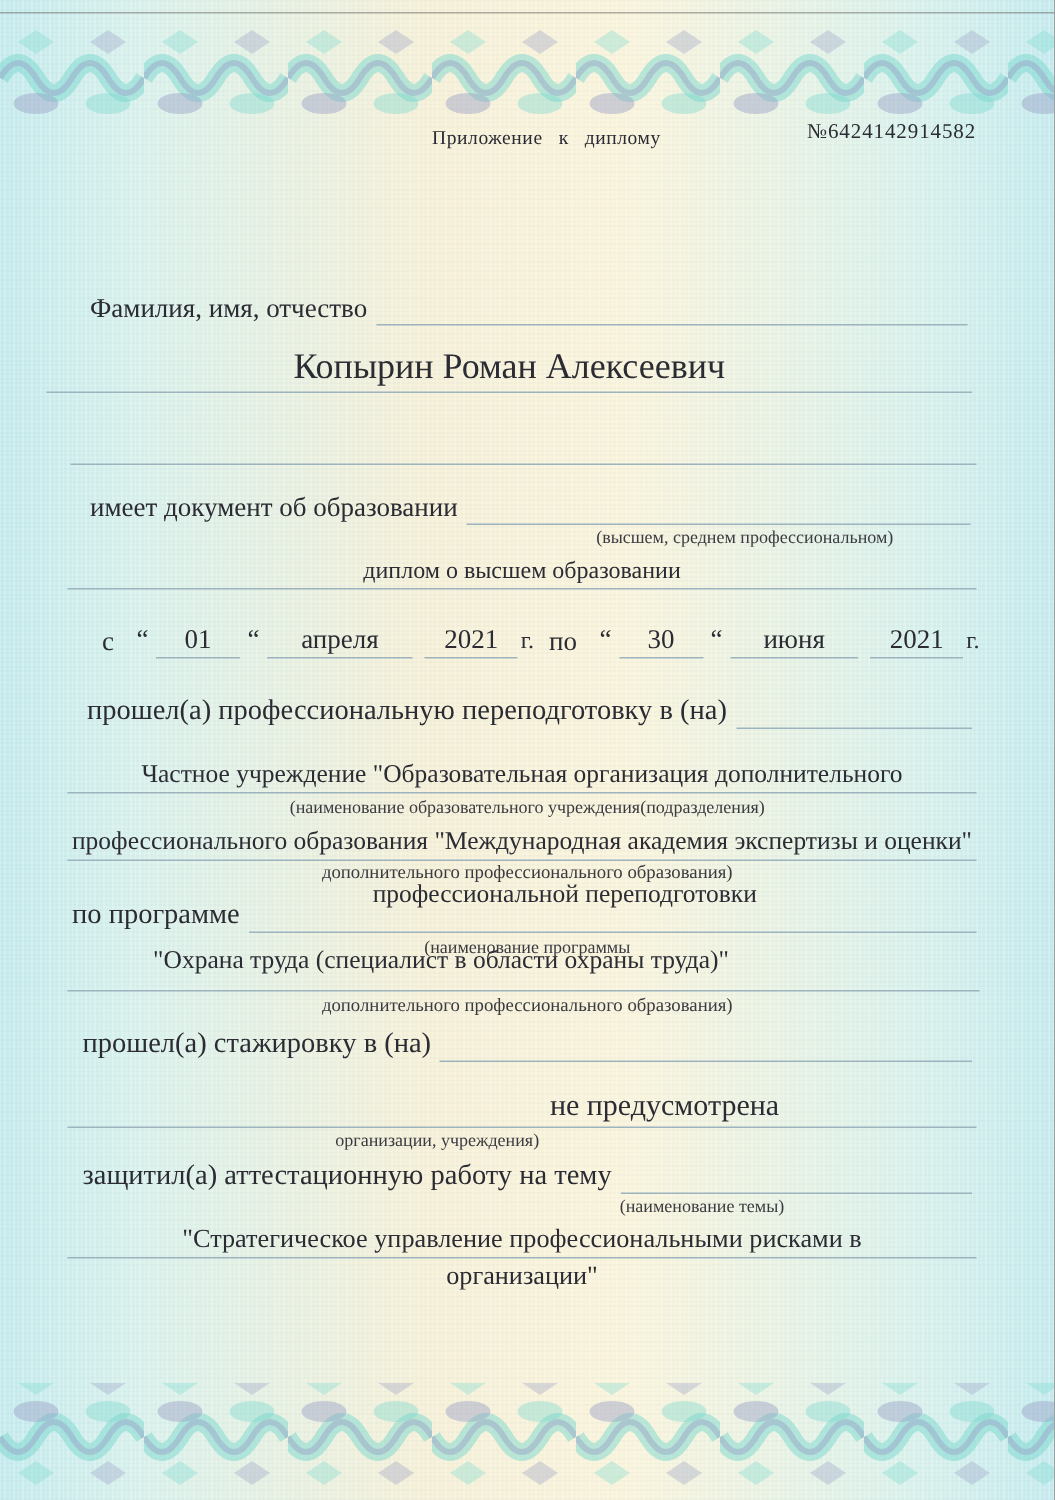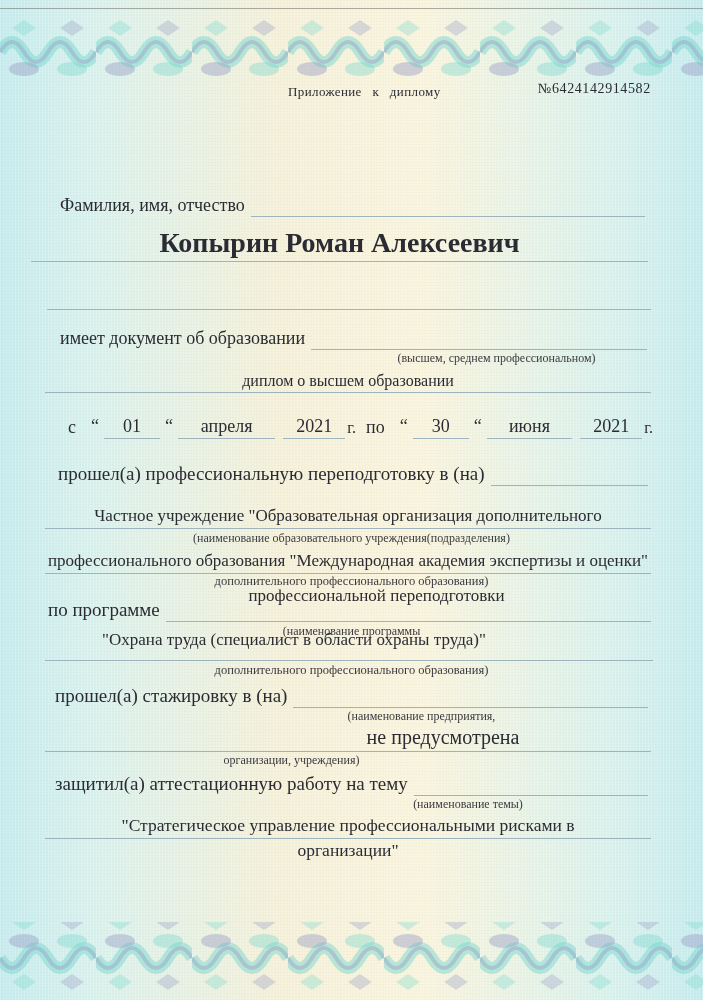--- a/index.html
+++ b/index.html
@@ -75,21 +75,21 @@
     <rect width="100%" height="100%" fill="url(#orn2)"></rect>
   </svg>
 
   <div class="hdr-title">Приложение к диплому</div>
   <div class="hdr-number">№6424142914582</div>
 
   <div class="row" style="top:196px;left:60px;right:58px;height:21px;text-align:center;">
     <span class="lbl fs18">Фамилия, имя, отчество</span>
     <span class="fill"></span>
   </div>
-  <div class="vline" style="top:232px;left:31px;right:55px;height:27px;font-size:28px;font-weight:bold;">Копырин Роман Алексеевич</div>
+  <div class="vline" style="top:232px;left:31px;right:55px;height:27px;font-size:24px;">Копырин Роман Алексеевич</div>
   <div class="vline" style="top:283px;left:47px;right:52px;height:24px;"></div>
 
   <div class="row" style="top:326px;left:60px;right:56px;height:24px;text-align:center;">
     <span class="lbl fs18">имеет документ об образовании</span>
     <span class="fill"></span>
   </div>
   <div class="cap" style="top:351px;left:350px;right:60px;">(высшем, среднем профессиональном)</div>
   <div class="vline" style="top:362px;left:45px;right:52px;height:28px;">диплом о высшем образовании</div>
 
   <div class="row dates" style="top:413px;left:58px;right:50px;height:26px;">
@@ -125,21 +125,20 @@
   </div>
   <div class="cap" style="top:624px;left:150px;right:150px;">(наименование программы</div>
   <div class="vline noline" style="top:628px;left:45px;right:160px;height:22px;font-size:17px;">"Охрана труда (специалист в области охраны труда)"</div>
   <div class="vline" style="top:636px;left:45px;right:50px;height:22px;"></div>
   <div class="cap" style="top:663px;left:150px;right:150px;font-size:12.5px;">дополнительного профессионального образования)</div>
 
   <div class="row" style="top:684px;left:55px;right:55px;height:24px;">
     <span class="lbl fs19">прошел(а) стажировку в (на)</span>
     <span class="fill"></span>
   </div>
-  <div class="cap" style="top:709px;left:300px;right:160px;">(наименование предприятия,</div>
   <div class="vline" style="top:720px;left:45px;right:52px;height:29px;font-size:20px;padding-left:190px;">не предусмотрена</div>
   <div class="cap" style="top:753px;left:120px;right:240px;">организации, учреждения)</div>
 
   <div class="row" style="top:772px;left:55px;right:55px;height:24px;">
     <span class="lbl fs19">защитил(а) аттестационную работу на тему</span>
     <span class="fill"></span>
   </div>
   <div class="cap" style="top:797px;left:363px;right:130px;">(наименование темы)</div>
   <div class="vline" style="top:808px;left:45px;right:52px;height:28px;font-size:17.5px;">"Стратегическое управление профессиональными рисками в</div>
   <div class="vline noline" style="top:839px;left:45px;right:52px;height:22px;font-size:17.5px;">организации"</div>

